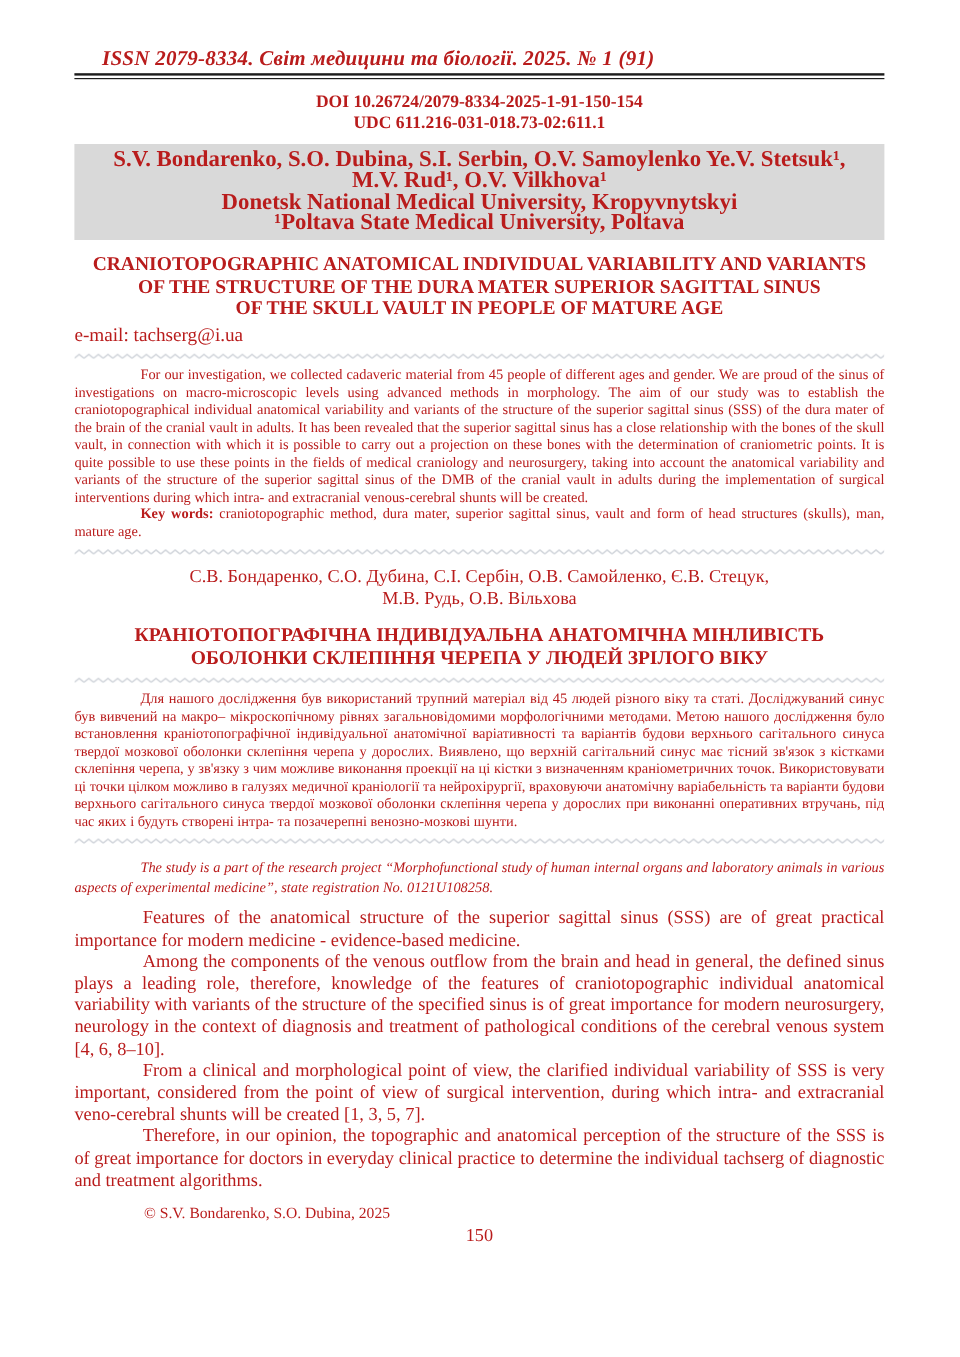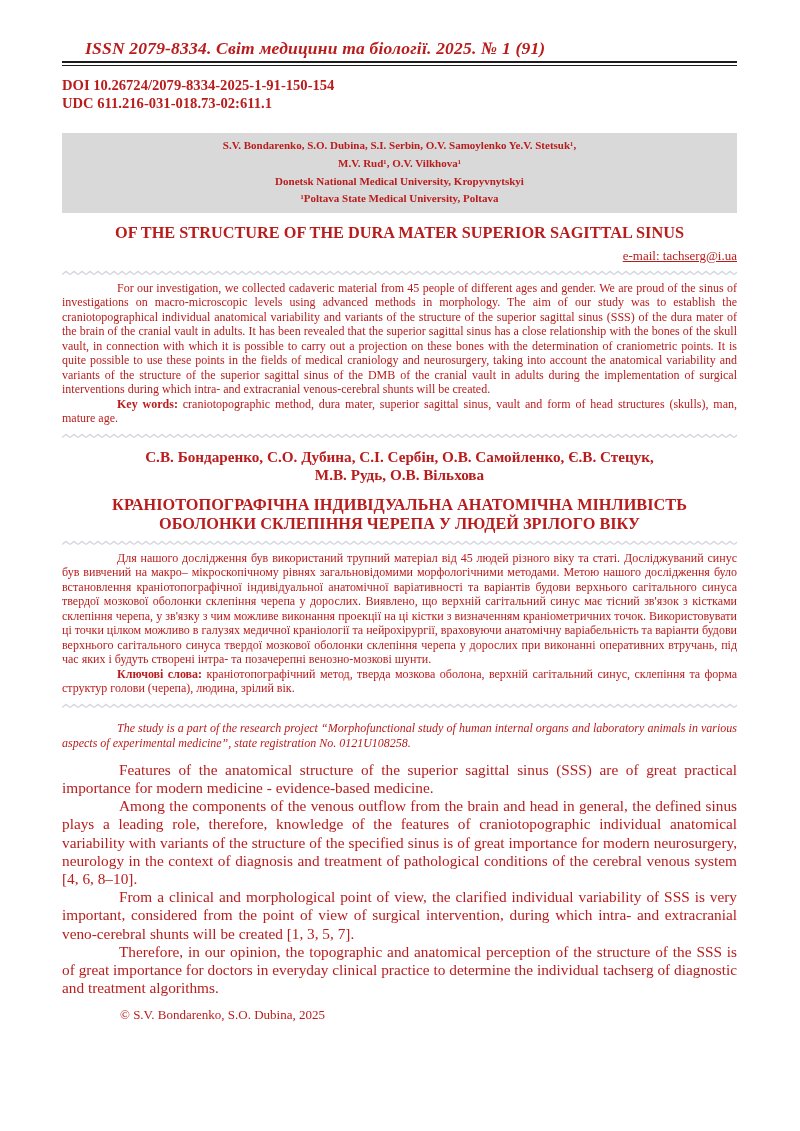--- a/index.html
+++ b/index.html
@@ -23,51 +23,51 @@
     padding-left: 23px;
     letter-spacing: 0.2px;
     white-space: nowrap;
   }
   .double-rule {
     margin-top: 3px;
     height: 2.4px;
     border-top: 2.6px solid #1c1c1c;
     border-bottom: 1.4px solid #1c1c1c;
   }
-  .doi-block { margin-top: 11px; font-weight: bold; font-size: 14.6px; line-height: 17.5px; }
+  .doi-block { margin-top: 11px; font-weight: bold; font-size: 14.6px; line-height: 17.5px; text-align: center; }
   .authors-box {
-    margin-top: 21px;
+    margin-top: 8px;
     background: #d9d9d9;
     text-align: center;
     font-weight: bold;
-    font-size: 11px;
+    font-size: 19px;
     line-height: 17.6px;
     padding: 4px 6px 5px 6px;
   }
   .title-en {
     margin-top: 11px;
     text-align: center;
     font-weight: bold;
     font-size: 16.3px;
     line-height: 18.8px;
   }
-  .email-line { margin-top: 5px; text-align: right; font-size: 13px; line-height: 15px; text-decoration: underline; }
+  .email-line { margin-top: 5px; text-align: left; font-size: 16px; line-height: 15px; }
   .wave-sep { display: block; margin-top: 7px; }
   .abs {
     margin-top: 5px;
     font-size: 12px;
     line-height: 14.5px;
     text-align: justify;
   }
   .abs p { margin: 0; text-indent: 55px; }
   .abs p.kw { text-indent: 55px; }
   .authors-uk {
     margin-top: 9px;
     text-align: center;
-    font-weight: bold;
+    font-weight: normal;
     font-size: 15.2px;
     line-height: 18px;
   }
   .title-uk {
     margin-top: 11px;
     text-align: center;
     font-weight: bold;
     font-size: 16.3px;
     line-height: 19px;
   }
@@ -105,21 +105,23 @@
   </div>
 
   <div class="authors-box">
     <div>S.V. Bondarenko, S.O. Dubina, S.I. Serbin, O.V. Samoylenko Ye.V. Stetsuk¹,</div>
     <div>M.V. Rud¹, O.V. Vilkhova¹</div>
     <div>Donetsk National Medical University, Kropyvnytskyi</div>
     <div>¹Poltava State Medical University, Poltava</div>
   </div>
 
   <div class="title-en">
+    <div>CRANIOTOPOGRAPHIC ANATOMICAL INDIVIDUAL VARIABILITY AND VARIANTS</div>
     <div>OF THE STRUCTURE OF THE DURA MATER SUPERIOR SAGITTAL SINUS</div>
+    <div>OF THE SKULL VAULT IN PEOPLE OF MATURE AGE</div>
   </div>
 
   <div class="email-line">e-mail: tachserg@i.ua</div>
 
   <svg class="wave-sep" width="675" height="6">
     <defs>
         <pattern id="zz1" width="8" height="6" patternUnits="userSpaceOnUse">
       <path d="M0 4.6 L4 1.4 L8 4.6" fill="none" stroke="#d2d6dc" stroke-width="1.3"></path>
     </pattern>
       </defs>
@@ -154,21 +156,20 @@
     <defs>
         <pattern id="zz3" width="8" height="6" patternUnits="userSpaceOnUse">
       <path d="M0 4.6 L4 1.4 L8 4.6" fill="none" stroke="#d2d6dc" stroke-width="1.3"></path>
     </pattern>
       </defs>
     <rect width="675" height="6" fill="url(#zz3)"></rect>
   </svg>
 
   <div class="abs">
     <p>Для нашого дослідження був використаний трупний матеріал від 45 людей різного віку та статі. Досліджуваний синус був вивчений на макро– мікроскопічному рівнях загальновідомими морфологічними методами. Метою нашого дослідження було встановлення краніотопографічної індивідуальної анатомічної варіативності та варіантів будови верхнього сагітального синуса твердої мозкової оболонки склепіння черепа у дорослих. Виявлено, що верхній сагітальний синус має тісний зв'язок з кістками склепіння черепа, у зв'язку з чим можливе виконання проекції на ці кістки з визначенням краніометричних точок. Використовувати ці точки цілком можливо в галузях медичної краніології та нейрохірургії, враховуючи анатомічну варіабельність та варіанти будови верхнього сагітального синуса твердої мозкової оболонки склепіння черепа у дорослих при виконанні оперативних втручань, під час яких і будуть створені інтра- та позачерепні венозно-мозкові шунти.</p>
-    <p class="kw"><b class="inline">Ключові слова:</b><span> краніотопографічний метод, тверда мозкова оболона, верхній сагітальний синус, склепіння та форма структур голови (черепа), людина, зрілий вік.</span></p>
   </div>
 
   <svg class="wave-sep" width="675" height="6">
     <defs>
         <pattern id="zz4" width="8" height="6" patternUnits="userSpaceOnUse">
       <path d="M0 4.6 L4 1.4 L8 4.6" fill="none" stroke="#d2d6dc" stroke-width="1.3"></path>
     </pattern>
       </defs>
     <rect width="675" height="6" fill="url(#zz4)"></rect>
   </svg>
@@ -176,14 +177,15 @@
   <div class="project-note">The study is a part of the research project “Morphofunctional study of human internal organs and laboratory animals in various aspects of experimental medicine”, state registration No. 0121U108258.</div>
 
   <div class="body-text">
     <p>Features of the anatomical structure of the superior sagittal sinus (SSS) are of great practical importance for modern medicine - evidence-based medicine.</p>
     <p>Among the components of the venous outflow from the brain and head in general, the defined sinus plays a leading role, therefore, knowledge of the features of craniotopographic individual anatomical variability with variants of the structure of the specified sinus is of great importance for modern neurosurgery, neurology in the context of diagnosis and treatment of pathological conditions of the cerebral venous system [4, 6, 8–10].</p>
     <p>From a clinical and morphological point of view, the clarified individual variability of SSS is very important, considered from the point of view of surgical intervention, during which intra- and extracranial veno-cerebral shunts will be created [1, 3, 5, 7].</p>
     <p>Therefore, in our opinion, the topographic and anatomical perception of the structure of the SSS is of great importance for doctors in everyday clinical practice to determine the individual tachserg of diagnostic and treatment algorithms.</p>
   </div>
 
   <div class="footer-copy">©  S.V. Bondarenko, S.O. Dubina, 2025</div>
+  <div class="page-num">150</div>
 
 </div>
 
 </body></html>

